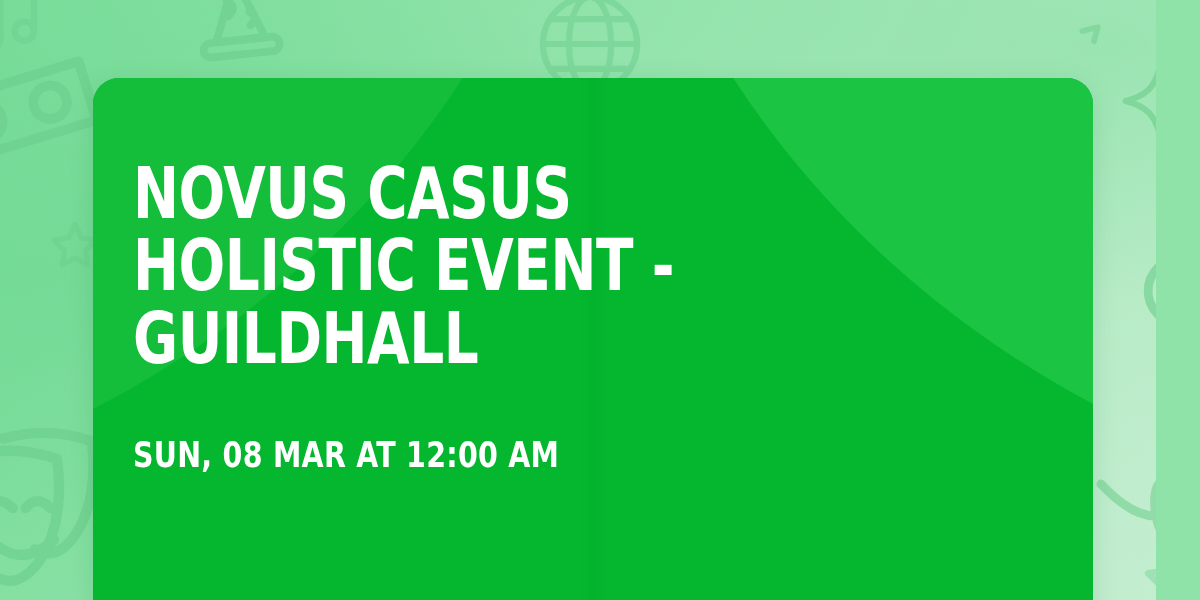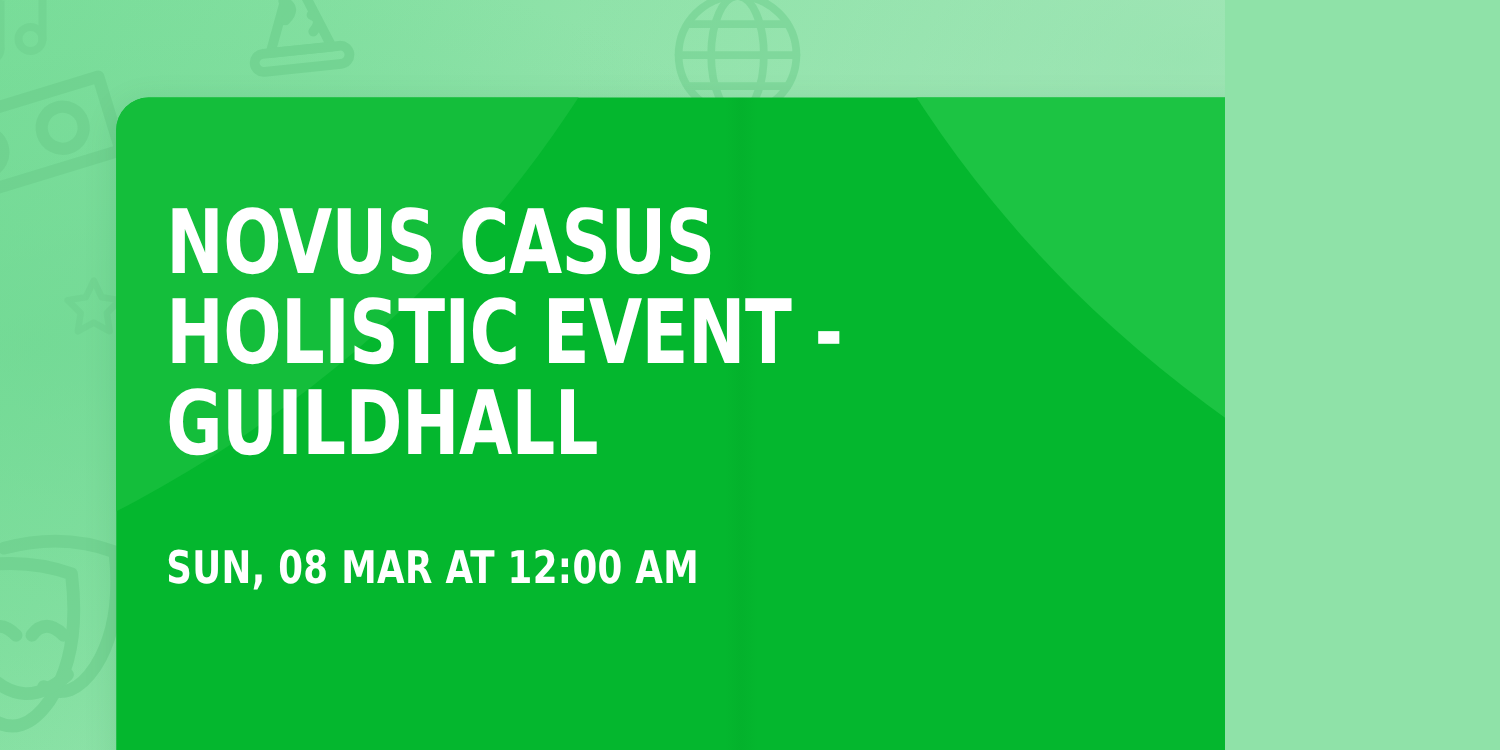--- a/index.html
+++ b/index.html
@@ -7,21 +7,21 @@
 
   html, body {
     width:1200px; height:600px;
     overflow:hidden;
     font-family:"Liberation Sans", sans-serif;
     background:#8FE2A8;
   }
 
   #stage {
     position:relative;
-    width:980px; height:600px;
+    width:1156px; height:600px;
     overflow:hidden;
   }
 
   
   .bg-gradient {
     position:absolute; inset:0;
     background:
       linear-gradient(118deg,
         #7ADD9A 0%,
         #85E0A2 22%,

